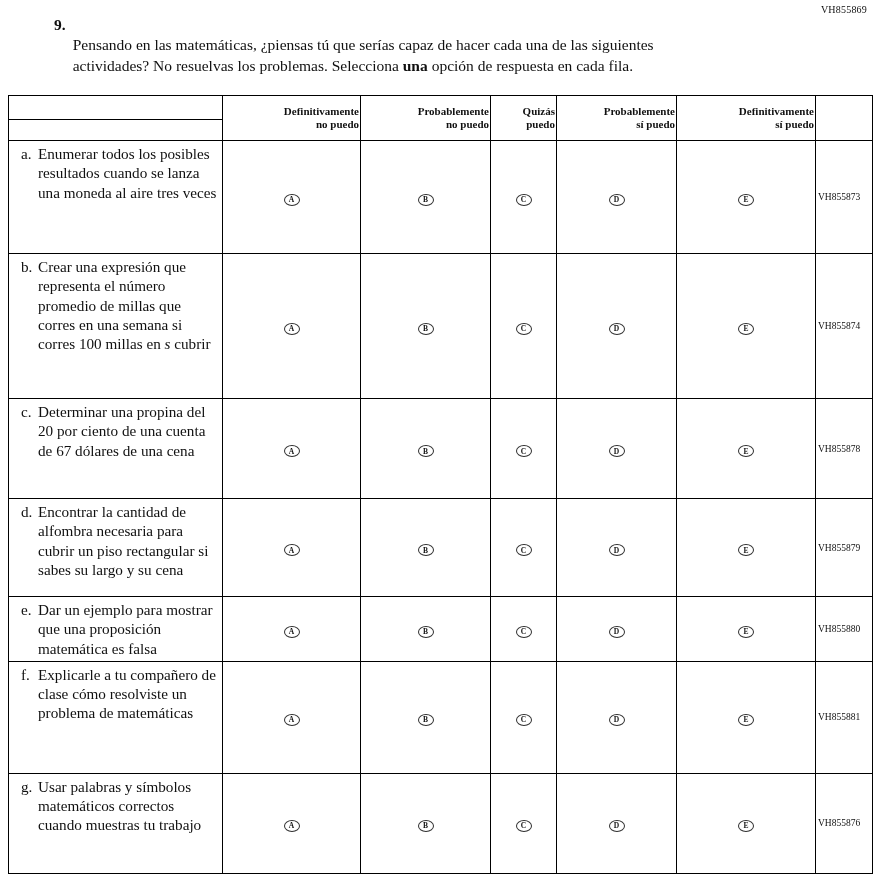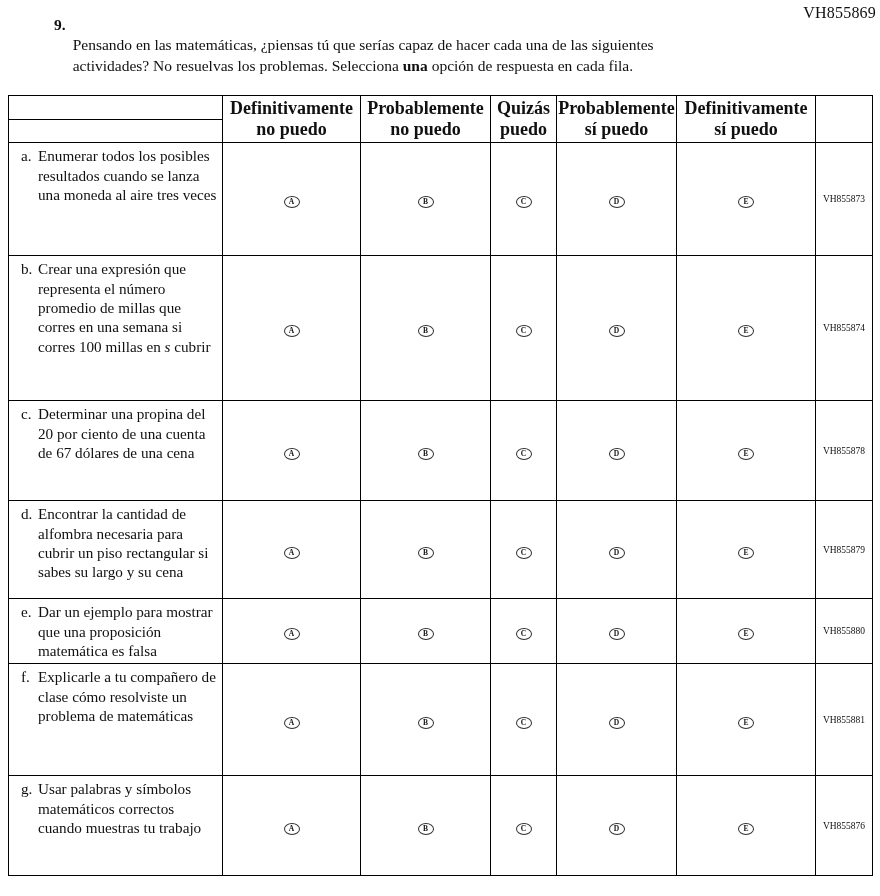--- a/index.html
+++ b/index.html
@@ -5,56 +5,56 @@
   * { margin:0; padding:0; box-sizing:border-box; }
   html,body { background:#fff; }
   body {
     width:880px; height:896px; overflow:hidden;
     font-family:"Liberation Serif","DejaVu Serif",serif;
     color:#101010;
   }
   .page { position:relative; width:880px; height:896px; background:#fff; }
 
   .top-code {
-    position:absolute; top:4px; right:4px;
-    font-size:16px; letter-spacing:0.2px;
+    position:absolute; top:4px; right:13px;
+    font-size:10px; letter-spacing:0.2px;
   }
 
   .question { position:absolute; top:14px; left:54px; display:flex; }
   .qnum { font-weight:700; font-size:15.5px; line-height:1.38; margin-right:7px; }
   .qtext { width:624px; font-size:15.5px; line-height:1.38;margin-top:20px; }
   .qtext b { font-weight:700; }
 
   table.grid {
     position:absolute; top:95px; left:8px;
     width:864px; border-collapse:collapse; table-layout:fixed;
   }
   .grid th, .grid td { border:1.6px solid #000; }
 
   tr.hdr { height:45px; }
   th.hcell {
-    font-size:18px; font-weight:700; line-height:1.18;
-    text-align:center; vertical-align:middle; padding:2px 1px;
+    font-size:11px; font-weight:700; line-height:1.18;
+    text-align:right; vertical-align:middle; padding:2px 1px;
   }
   th.stub { vertical-align:top; padding:0; }
   .stub-line { height:24px; border-bottom:1.6px solid #000; }
 
   td.act { vertical-align:top; padding:3px 3px 3px 12px; }
   .act-inner { padding-left:17px; text-indent:-17px; font-size:15.2px; line-height:1.27; }
   .ltr { display:inline-block; width:17px; text-indent:0; }
   .it { font-style:italic; }
 
   td.opt { text-align:center; vertical-align:middle; cursor:pointer; }
   .bubble {
     display:inline-flex; align-items:center; justify-content:center;
     width:16px; height:12px; border:1px solid #2f2f2f; border-radius:50%;
     font-size:7.5px; font-weight:700; line-height:1;
   }
 
-  td.code { font-size:9.5px; text-align:center; vertical-align:middle; padding:12px 2px; }
+  td.code { font-size:9.5px; text-align:left; vertical-align:middle; padding:12px 2px; }
 
   tr.r0{height:113px} tr.r1{height:145px} tr.r2{height:100px}
   tr.r3{height:98px}  tr.r4{height:64px}  tr.r5{height:112px}
   tr.r6{height:100px}
 </style>
 </head>
 <body>
 
 <div class="page">
 

